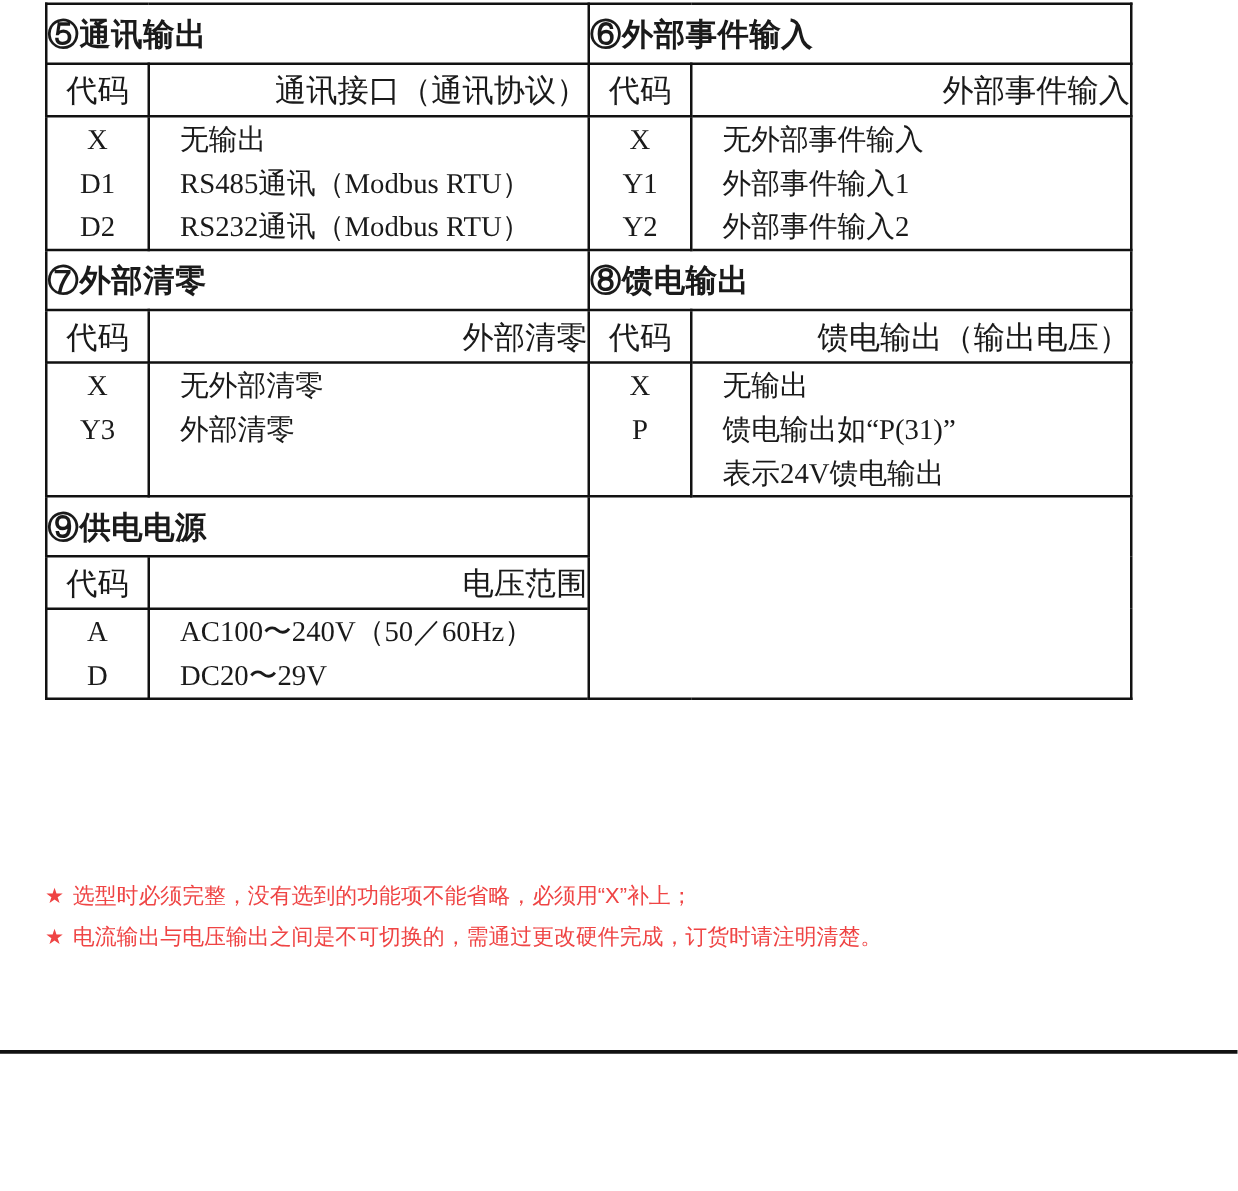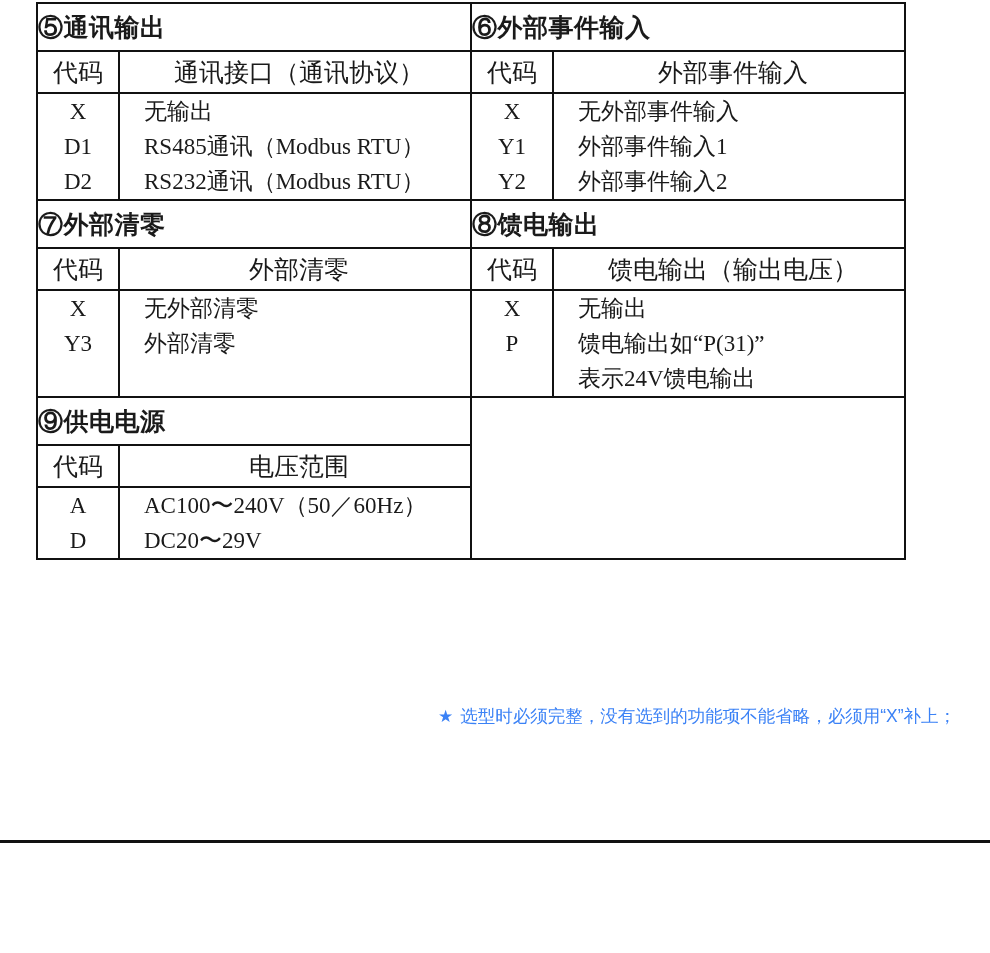--- a/index.html
+++ b/index.html
@@ -50,21 +50,21 @@
     letter-spacing: 0.5px;
     font-family: "Liberation Serif", "DejaVu Serif", serif;
   }
   .sub-cell {
     height: 40px;
     font-size: 25px;
     text-align: center;
     font-family: Liberation Mono, monospace;
   }
   .sub-cell.left {
-    text-align: center;
+    text-align: right;
     padding-left: 8px;
   }
   .rows-cell {
     padding: 2px 0 4px 0;
   }
   .rows-cell .row-line {
     font-size: 23px;
     line-height: 35px;
     height: 35px;
     white-space: nowrap;
@@ -85,22 +85,21 @@
     position: absolute;
     left: 36px;
     top: 700px;
     width: 920px;
     font-family: "Liberation Sans", "DejaVu Sans", sans-serif;
   }
   .note-line {
     font-size: 17.5px;
     line-height: 32px;
     white-space: nowrap;
-    color: #3b82f6;
-    text-align: right;
+    color: #ef4444;
   }
   .note-star {
     font-size: 17px;
     margin-right: 7px;
   }
   .note-example-line {
     font-size: 17.5px;
     line-height: 30px;
     padding-left: 180px;
     white-space: nowrap;
@@ -219,16 +218,19 @@
           <div class="row-line">DC20〜29V</div>
         </td>
       </tr>
     </tbody>
   </table>
 
   <div class="notes">
     <div class="note-line">
       <span class="note-star">★</span><span>选型时必须完整，没有选到的功能项不能省略，必须用“X”补上；</span>
     </div>
+    <div class="note-line">
+      <span class="note-star">★</span><span>电流输出与电压输出之间是不可切换的，需通过更改硬件完成，订货时请注明清楚。</span>
+    </div>
   </div>
 
   <div class="bottom-rule"></div>
 </div>
 
 </body></html>

